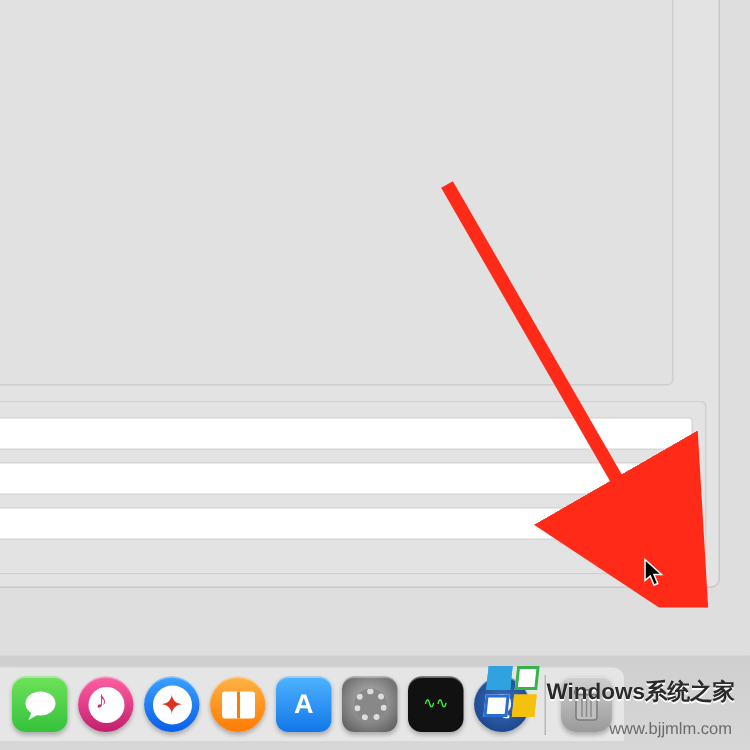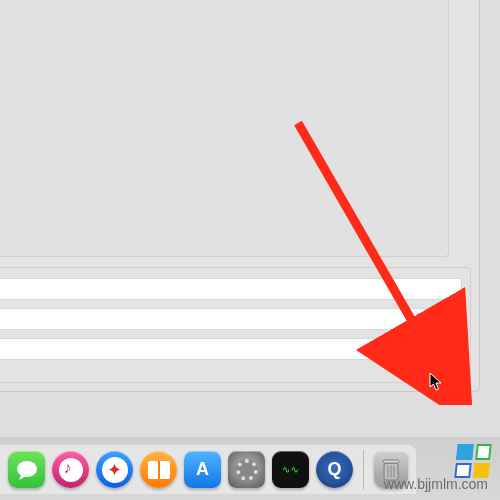--- a/index.html
+++ b/index.html
@@ -127,21 +127,21 @@
   .wm-logo .win {
     width:34px;height:34px; display:grid; grid-template-columns:1fr 1fr; grid-template-rows:1fr 1fr; gap:3px;
     transform: skewX(-6deg);
   }
   .wm-logo .sq{background:#fff;border:2px solid;}
   .wm-logo .sq.a{border-color:#2fa3e0;background:#2fa3e0;}
   .wm-logo .sq.b{border-color:#36b44a;background:#fff;}
   .wm-logo .sq.c{border-color:#2b6bd4;background:#fff;}
   .wm-logo .sq.d{border-color:#f4c20d;background:#f4c20d;}
   .wm-txt{ font-size:15px; font-weight:600; color:#2a2a2a; text-shadow:0 1px 0 #fff; }
-  .wm-url{ position:absolute; right:12px; bottom:8px; z-index:60; font-size:14px; color:#6b6b6b; }
+  .wm-url{ position:absolute; right:12px; bottom:8px; z-index:60; font-size:11px; color:#6b6b6b; }
 
 </style>
 </head>
 <body>
 
 <div class="panel">
   <div class="preview-box"></div>
 
   <div class="form-area">
     <div class="field"></div>
@@ -214,14 +214,15 @@
   </div>
 </div>
 
 <div class="wm-logo">
   <div class="win">
     <div class="sq a"></div>
       <div class="sq b"></div>
       <div class="sq c"></div>
       <div class="sq d"></div>
   </div>
+  <span class="wm-txt">Windows系统之家</span>
 </div>
 <div class="wm-url">www.bjjmlm.com</div>
 
 </body></html>

